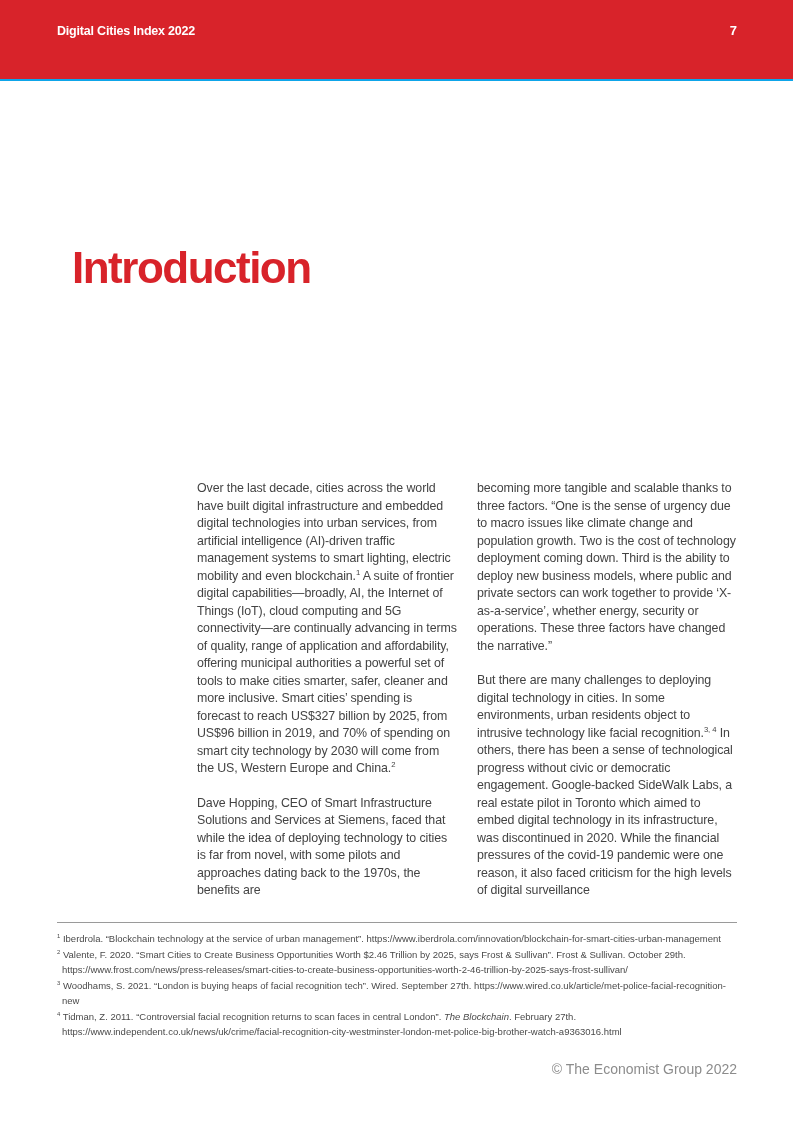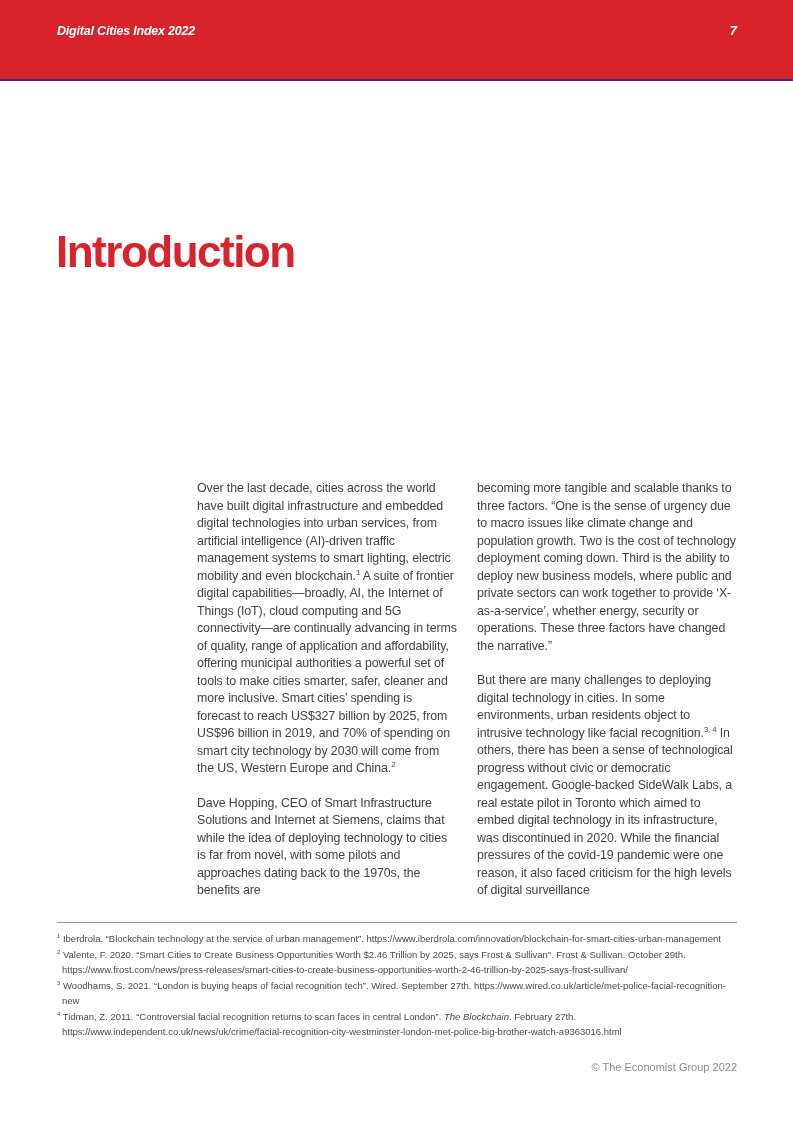--- a/index.html
+++ b/index.html
@@ -11,22 +11,21 @@
     font-family: "Liberation Sans", "DejaVu Sans", sans-serif;
     overflow: hidden;
   }
   
   .masthead {
     position: absolute;
     top: 0; left: 0; right: 0;
     height: 79px;
     background: #d8232a;
     color: #ffffff;
-    border-bottom: 2px solid #4c1d95;
-    font-style: italic;
+    border-bottom: 2px solid #0ea5e9;
   }
   .masthead-text {
     position: absolute;
     left: 57px;
     top: 23px;
     font-weight: bold;
     font-size: 12.5px;
     line-height: 16.5px;
     letter-spacing: -0.2px;
   }
@@ -35,21 +34,21 @@
     right: 56px;
     top: 23px;
     font-weight: bold;
     font-size: 13px;
   }
   
   .section-title {
     position: absolute;
     left: 56px;
     top: 230px;
-    margin: 0;
+    margin: 16px;
     color: #d8232a;
     font-size: 44px;
     line-height: 1;
     font-weight: bold;
     letter-spacing: -1.5px;
   }
   
   .columns {
     position: absolute;
     left: 197px;
@@ -90,42 +89,42 @@
     margin: 0 0 1px 0;
     overflow-wrap: break-word;
     word-break: break-word;
   }
   
   .copyright {
     position: absolute;
     right: 56px;
     top: 1061px;
     color: #8c8c8c;
-    font-size: 11px;
+    font-size: 14px;
     margin-left: 36px;
   }
 </style>
 </head>
 <body>
 
 <div class="page">
 
   <header class="masthead">
     <div class="masthead-text">
       <div>Digital Cities Index 2022</div>
     </div>
     <div class="page-num">7</div>
   </header>
 
   <h1 class="section-title">Introduction</h1>
 
   <main class="columns">
     <div class="col">
       <p><span>Over the last decade, cities across the world have built digital infrastructure and embedded digital technologies into urban services, from artificial intelligence (AI)-driven traffic management systems to smart lighting, electric mobility and even blockchain.</span><span class="sup">1</span><span> A suite of frontier digital capabilities—broadly, AI, the Internet of Things (IoT), cloud computing and 5G connectivity—are continually advancing in terms of quality, range of application and affordability, offering municipal authorities a powerful set of tools to make cities smarter, safer, cleaner and more inclusive. Smart cities’ spending is forecast to reach US$327 billion by 2025, from US$96 billion in 2019, and 70% of spending on smart city technology by 2030 will come from the US, Western Europe and China.</span><span class="sup">2</span></p>
-      <p><span>Dave Hopping, CEO of Smart Infrastructure Solutions and Internet at Siemens, claims that while the idea of deploying technology to cities is far from novel, with some pilots and approaches dating back to the 1970s, the benefits are</span></p>
+      <p><span>Dave Hopping, CEO of Smart Infrastructure Solutions and Services at Siemens, faced that while the idea of deploying technology to cities is far from novel, with some pilots and approaches dating back to the 1970s, the benefits are</span></p>
     </div>
     <div class="col">
       <p><span>becoming more tangible and scalable thanks to three factors. “One is the sense of urgency due to macro issues like climate change and population growth. Two is the cost of technology deployment coming down. Third is the ability to deploy new business models, where public and private sectors can work together to provide ‘X-as-a-service’, whether energy, security or operations. These three factors have changed the narrative.”</span></p>
       <p><span>But there are many challenges to deploying digital technology in cities. In some environments, urban residents object to intrusive technology like facial recognition.</span><span class="sup">3, 4</span><span> In others, there has been a sense of technological progress without civic or democratic engagement. Google-backed SideWalk Labs, a real estate pilot in Toronto which aimed to embed digital technology in its infrastructure, was discontinued in 2020. While the financial pressures of the covid-19 pandemic were one reason, it also faced criticism for the high levels of digital surveillance</span></p>
     </div>
   </main>
 
   <section class="footnotes">
     <div class="footnote"><span class="sup">1</span><span> Iberdrola. “Blockchain technology at the service of urban management”. https://www.iberdrola.com/innovation/blockchain-for-smart-cities-urban-management</span></div>
     <div class="footnote"><span class="sup">2</span><span> Valente, F. 2020. “Smart Cities to Create Business Opportunities Worth $2.46 Trillion by 2025, says Frost &amp; Sullivan”. Frost &amp; Sullivan. October 29th. https://www.frost.com/news/press-releases/smart-cities-to-create-business-opportunities-worth-2-46-trillion-by-2025-says-frost-sullivan/</span></div>

